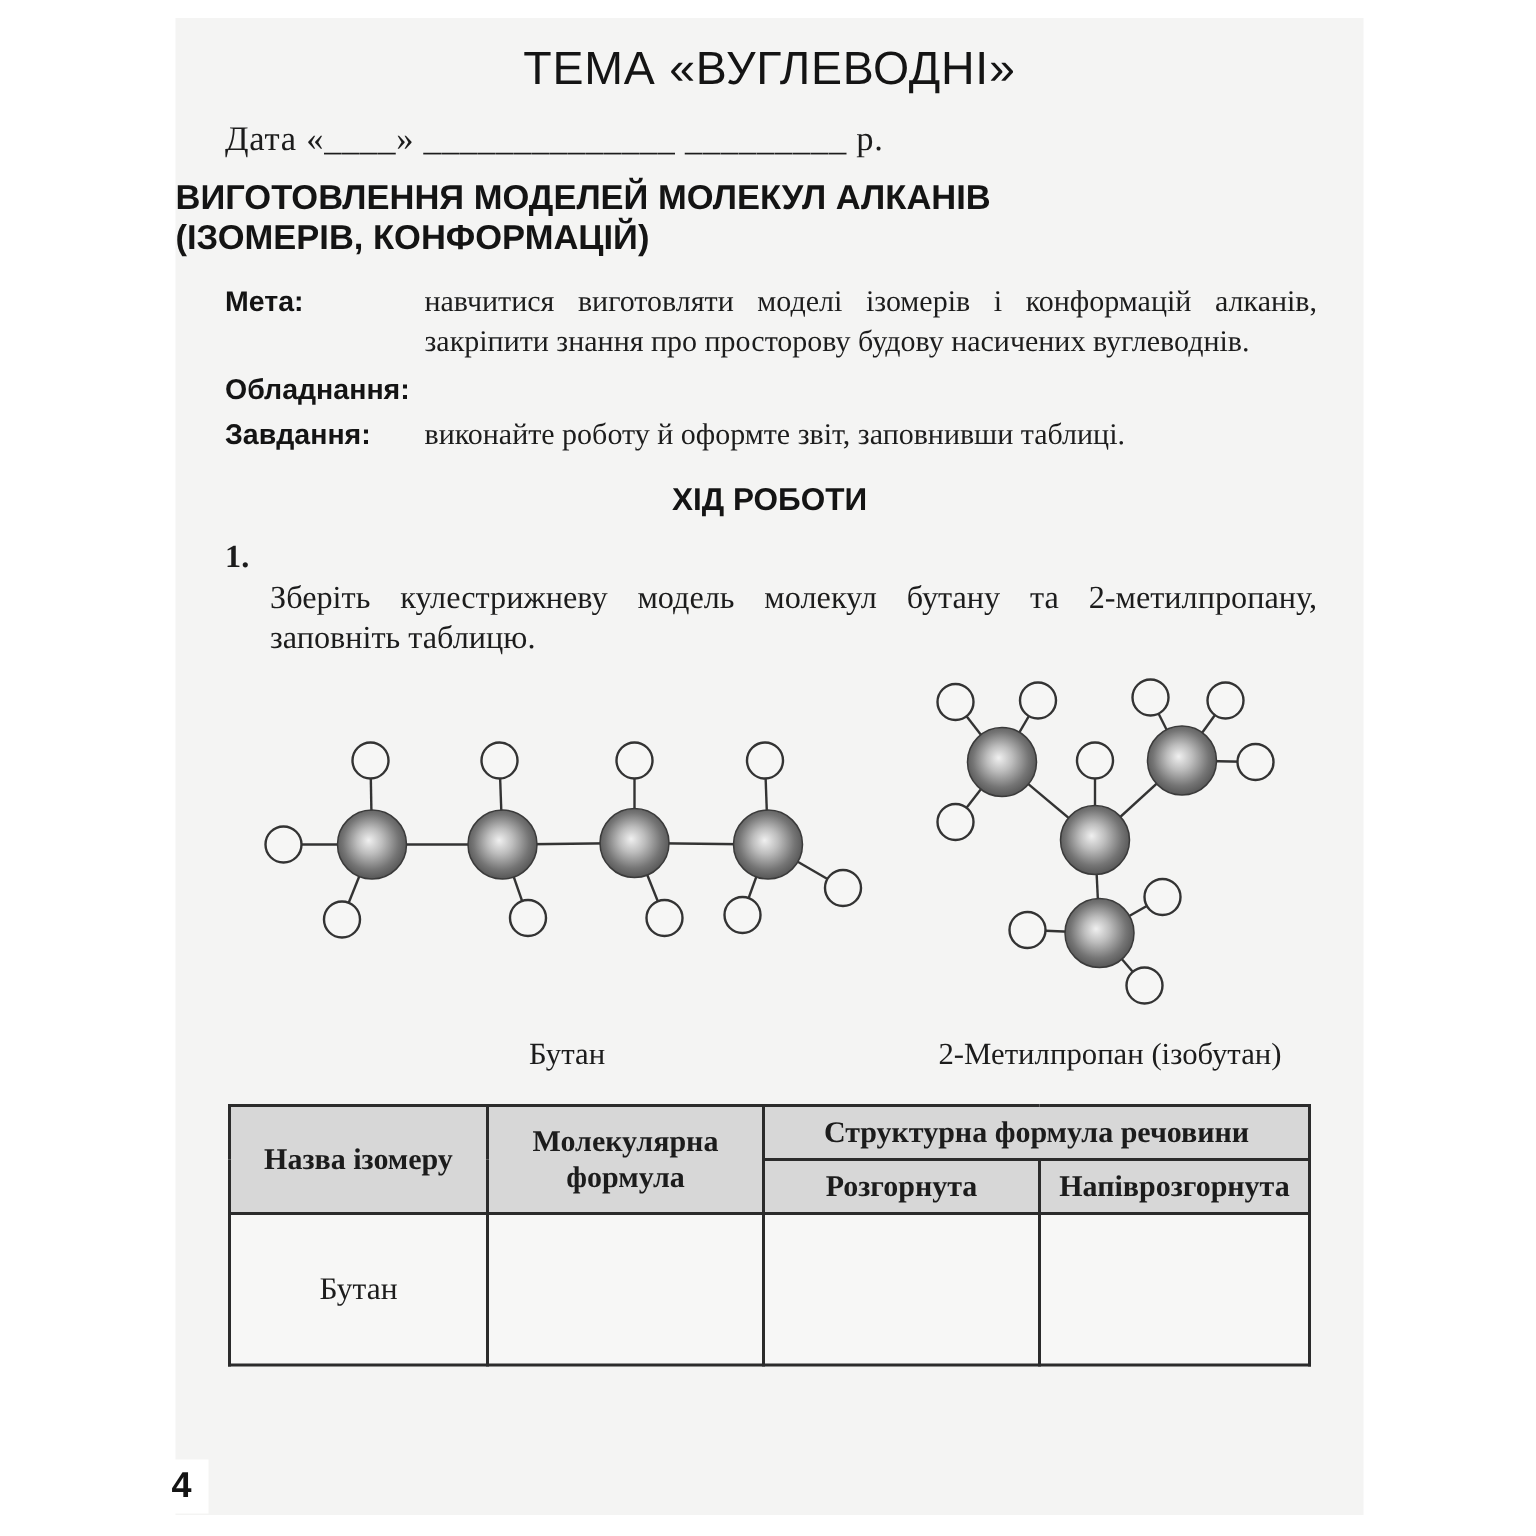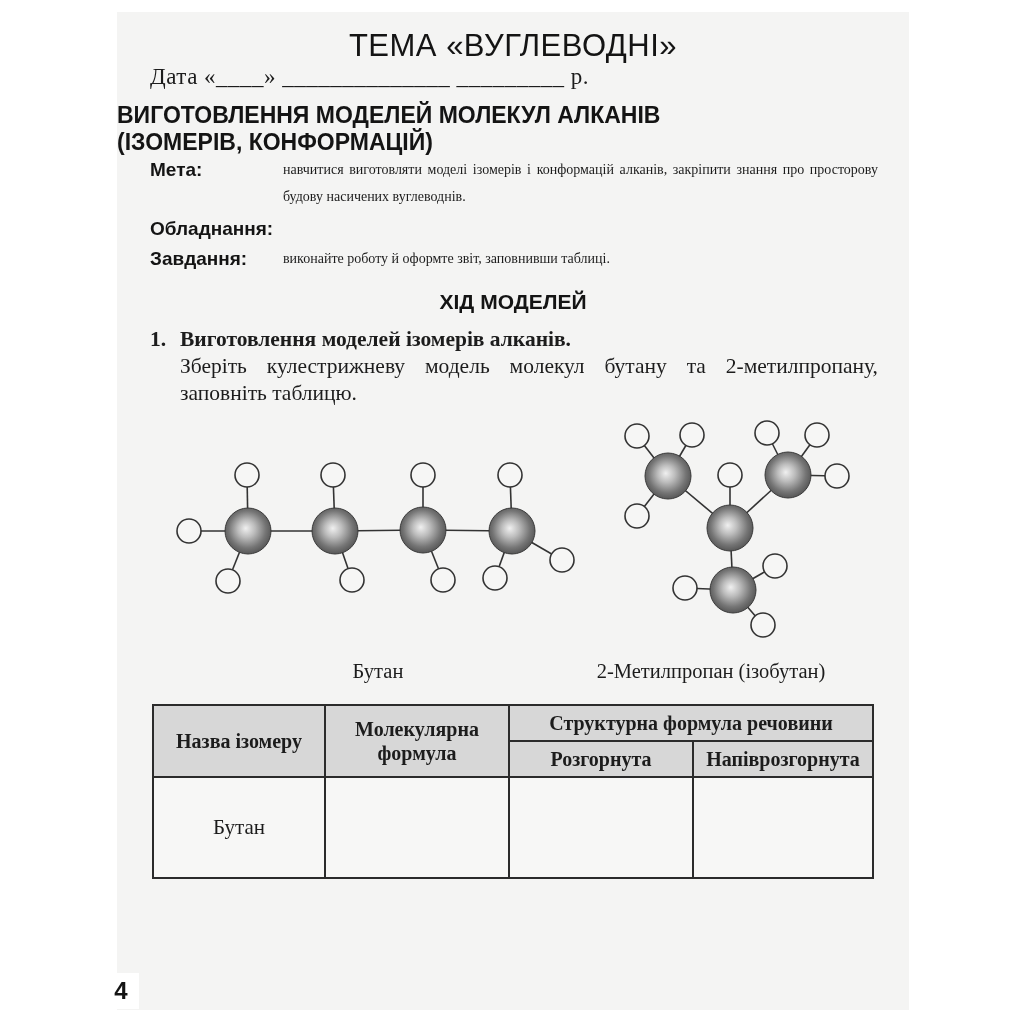--- a/index.html
+++ b/index.html
@@ -12,36 +12,36 @@
     margin-top:16px;text-align:center;
     font-family:"Liberation Sans", sans-serif;font-weight:normal;
     font-size:31px;letter-spacing:.5px;color:#141414;
   }
   .lab-heading{
     margin-top:30px;padding-right:32px;text-align:right;
     font-family:"Liberation Sans", sans-serif;font-weight:bold;
     font-size:25px;letter-spacing:2px;color:#9a9a9a;
   }
   .date-line{
-    margin:0 31px 0 33px;font-size:23px;letter-spacing:.5px;
+    margin:16px 31px 0 33px;font-size:23px;letter-spacing:.5px;
   }
   .section-heading{
     margin-top:12px;text-align:left;
     font-family:"Liberation Sans", sans-serif;font-weight:bold;
     font-size:23px;line-height:27px;color:#141414;
   }
-  .def-rows{margin:0 31px 0 33px;}
+  .def-rows{margin:16px 31px 0 33px;}
   .def-row{display:grid;grid-template-columns:133px 1fr;}
   .def-row + .def-row{margin-top:5px;}
   .def-label{
     font-family:"Liberation Sans", sans-serif;font-weight:bold;
     font-size:19px;padding-top:3px;color:#141414;
   }
   .def-text{
-    font-size:14px;line-height:27px;text-align:justify;
+    font-size:20px;line-height:27px;text-align:justify;
   }
   .work-heading{
     margin-top:18px;text-align:center;
     font-family:"Liberation Sans", sans-serif;font-weight:bold;
     font-size:21px;color:#141414;
   }
   .item{margin:12px 31px 0 33px;font-size:21.5px;line-height:27px;}
   .item-first{display:flex;}
   .item-number{font-weight:bold;width:30px;flex:none;}
   .item-title{font-weight:bold;}
@@ -93,26 +93,25 @@
     </div>
     <div class="def-row">
       <div class="def-label">Обладнання:</div>
     </div>
     <div class="def-row">
       <div class="def-label">Завдання:</div>
       <div class="def-text">виконайте роботу й оформте звіт, заповнивши таблиці.</div>
     </div>
   </div>
 
-  <div class="work-heading">ХІД МОДЕЛЕЙ</div>
+  <div class="work-heading">ХІД РОБОТИ</div>
 
   <div class="item">
     <div class="item-first">
       <span class="item-number">1.</span>
-      <span class="item-title">Виготовлення моделей ізомерів алканів.</span>
     </div>
     <div class="item-text">Зберіть кулестрижневу модель молекул бутану та 2-метилпропану, заповніть таблицю.</div>
   </div>
 
   <div class="figure">
     <svg width="792" height="245" viewBox="0 0 792 245" xmlns="http://www.w3.org/2000/svg">
       <defs>
         <radialGradient id="carbonGrad" cx="50%" cy="48%" r="62%" fx="45%" fy="44%">
           <stop offset="0%" stop-color="#f0f0f0"></stop>
           <stop offset="30%" stop-color="#bdbdbd"></stop>
@@ -174,21 +173,21 @@
           <circle cx="658" cy="153" r="12" fill="#f6f6f5" stroke="#333333" stroke-width="1.6"></circle>
           <circle cx="646" cy="212" r="12" fill="#f6f6f5" stroke="#333333" stroke-width="1.6"></circle>
           <circle cx="613" cy="115" r="23" fill="url(#carbonGrad)" stroke="#3a3a3a" stroke-width="1"></circle>
           <circle cx="551" cy="63" r="23" fill="url(#carbonGrad)" stroke="#3a3a3a" stroke-width="1"></circle>
           <circle cx="671" cy="62" r="23" fill="url(#carbonGrad)" stroke="#3a3a3a" stroke-width="1"></circle>
           <circle cx="616" cy="177" r="23" fill="url(#carbonGrad)" stroke="#3a3a3a" stroke-width="1"></circle>
         </g>
       </svg>
     <div class="figure-labels">
       <span class="figure-label" id="mol-label-0" style="left: 261px;">Бутан</span>
-      <span class="figure-label" id="mol-label-1" style="left: 594px;">2-Метилпропан (ізобутан)</span>
+      <span class="figure-label" id="mol-label-1" style="left: 623px;">2-Метилпропан (ізобутан)</span>
     </div>
   </div>
 
   <table class="iso-table">
     <colgroup>
       <col style="width:172px">
         <col style="width:184px">
         <col style="width:184px">
         <col style="width:180px">
     </colgroup>

